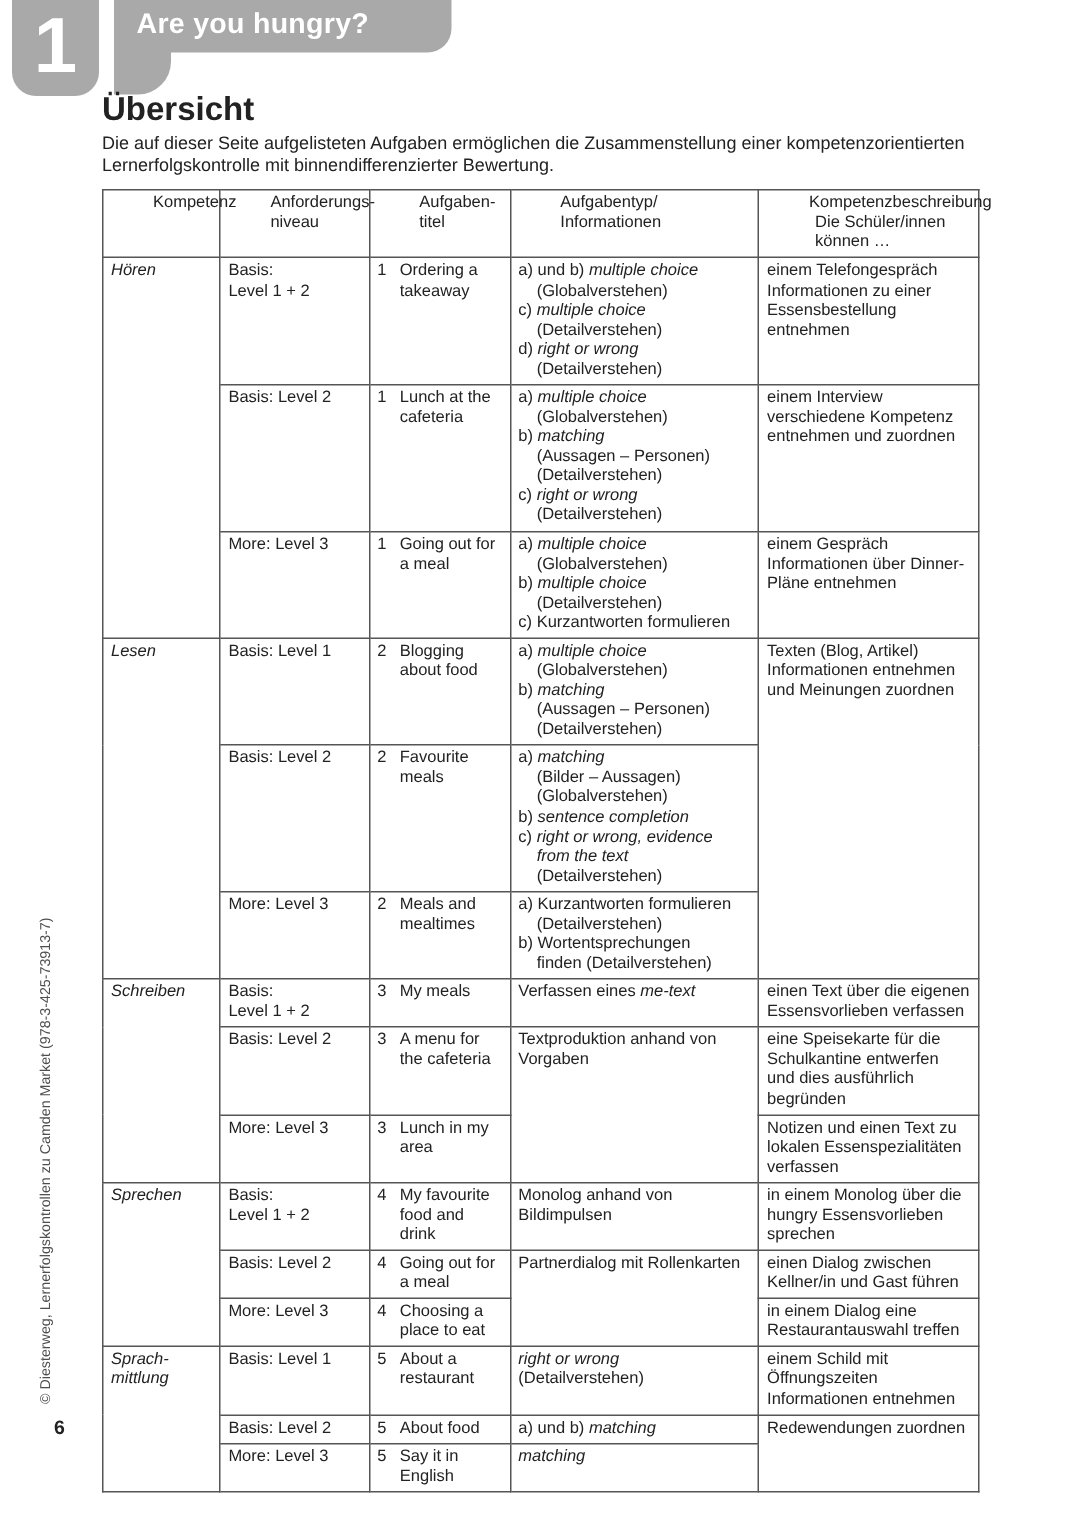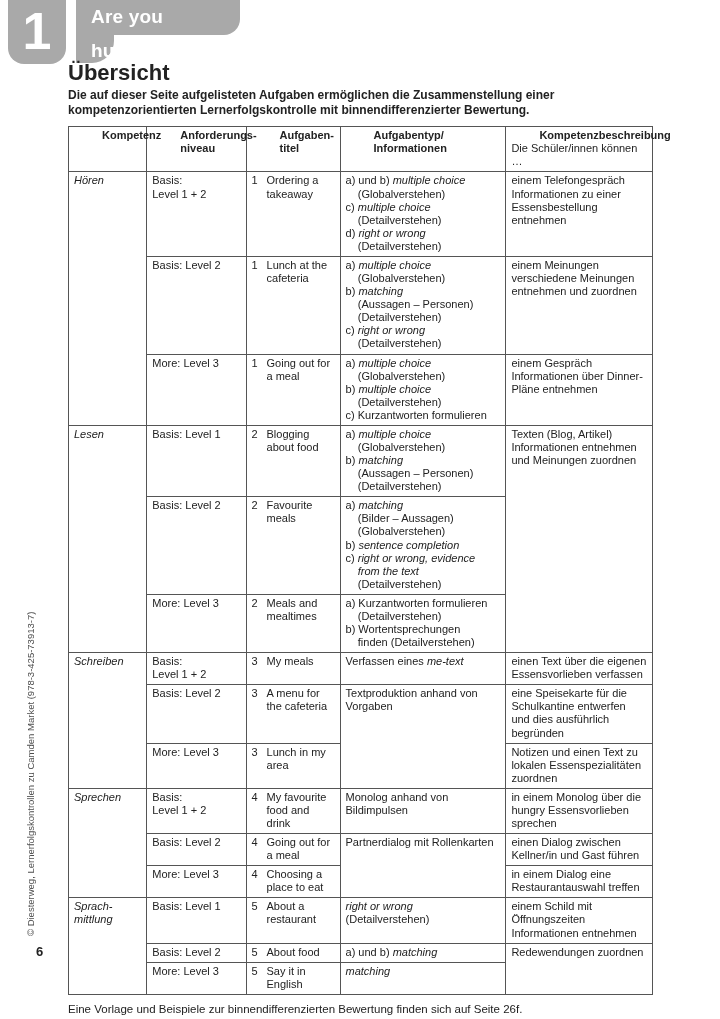--- a/index.html
+++ b/index.html
@@ -11,42 +11,42 @@
   .unit-box {
     position:absolute; left:8px; top:0; width:58px; height:64px;
     background:var(--banner-gray,#a9a9a9); border-radius:0 0 16px 16px;
     color:#fff; font-weight:bold; font-size:52px; text-align:center; line-height:62px;
   }
   .banner-tail {
     position:absolute; left:76px; top:0; width:38px; height:63px;
     background:var(--banner-gray,#a9a9a9); border-radius:0 0 22px 0;
   }
   .banner {
-    position:absolute; left:76px; top:0; width:164px; height:35px; box-sizing:border-box;
+    position:absolute; left:76px; top:0; width:225px; height:35px; box-sizing:border-box;
     background:var(--banner-gray,#a9a9a9); border-radius:0 0 16px 0;
     color:#fff; font-weight:bold; font-size:19px; line-height:34px; padding-left:15px;
     letter-spacing:0.2px;
   }
   
   .copyright {
     position:absolute; left:25px; top:936px; transform:rotate(-90deg); transform-origin:0 0;
     font-size:9.5px; color:#4e4e4e; white-space:nowrap; width:max-content;
   }
   .page-number { position:absolute; left:36px; top:944px; font-size:13px; font-weight:bold; }
   
   .content { position:absolute; left:68px; top:0; width:585px; }
   h1.title { margin:60px 0 2px 0; font-size:22px; font-weight:bold; }
-  .intro { margin:0; font-size:12px; line-height:1.22;font-weight:bold; }
+  .intro { margin:0; font-size:12px; line-height:1.22; }
   table.overview { width:100%; border-collapse:collapse; margin-top:9px; table-layout:fixed; }
   table.overview th, table.overview td {
     border:1px solid #555; vertical-align:top; text-align:left;
     padding:2px 5px 3px 5px; font-size:11px; line-height:1.19; font-weight:normal;
   }
-  .h-title { font-weight:bold; white-space:pre-wrap;padding-left:28px; }
-  .h-sub { font-weight:normal; }
+  .h-title { font-weight:normal; white-space:pre-wrap;padding-left:28px; }
+  .h-sub { font-weight:normal;margin-left:32px; }
   .c-komp { font-weight:bold; white-space:pre-wrap;font-style:italic; }
   .c-niveau { white-space:pre-wrap;margin-top:12px; }
   .titel-wrap { display:flex; }
   .titel-num { width:15px; flex:none; }
   .typ-line { white-space:pre-wrap; }
   em { font-style:italic; }
   .footer-note { margin:8px 0 0 0; font-size:11.5px; }
 </style>
 </head>
 <body>
@@ -128,21 +128,21 @@
           </td>
           <td>
             <div class="typ-line">a) <em>multiple choice</em></div>
             <div class="typ-line">    (Globalverstehen)</div>
             <div class="typ-line">b) <em>matching</em></div>
             <div class="typ-line">    (Aussagen – Personen)</div>
             <div class="typ-line">    (Detailverstehen)</div>
             <div class="typ-line">c) <em>right or wrong</em></div>
             <div class="typ-line">    (Detailverstehen)</div>
           </td>
-          <td>einem Meinungen verschiedene Meinungen entnehmen und zuordnen</td>
+          <td>einem Interview verschiedene Kompetenz entnehmen und zuordnen</td>
         </tr>
         <tr>
           <td class="c-niveau">More: Level 3</td>
           <td>
             <div class="titel-wrap">
               <span class="titel-num">1</span>
               <span class="titel-text">Going out for a meal</span>
             </div>
           </td>
           <td>
@@ -234,21 +234,21 @@
           <td>eine Speisekarte für die Schulkantine entwerfen und dies ausführlich begründen</td>
         </tr>
         <tr>
           <td class="c-niveau">More: Level 3</td>
           <td>
             <div class="titel-wrap">
               <span class="titel-num">3</span>
               <span class="titel-text">Lunch in my area</span>
             </div>
           </td>
-          <td>Notizen und einen Text zu lokalen Essenspezialitäten zuordnen</td>
+          <td>Notizen und einen Text zu lokalen Essenspezialitäten verfassen</td>
         </tr>
         <tr>
           <td class="c-komp" rowspan="3">Sprechen</td>
           <td class="c-niveau">Basis:
 Level 1 + 2</td>
           <td>
             <div class="titel-wrap">
               <span class="titel-num">4</span>
               <span class="titel-text">My favourite food and drink</span>
             </div>
@@ -318,14 +318,13 @@
               <span class="titel-text">Say it in English</span>
             </div>
           </td>
           <td>
             <div class="typ-line"><em>matching</em></div>
           </td>
         </tr>
       </tbody>
   </table>
 
-  <p class="footer-note">Eine Vorlage und Beispiele zur binnendifferenzierten Bewertung finden sich auf Seite 26f.</p>
 </div>
 
 </body></html>

